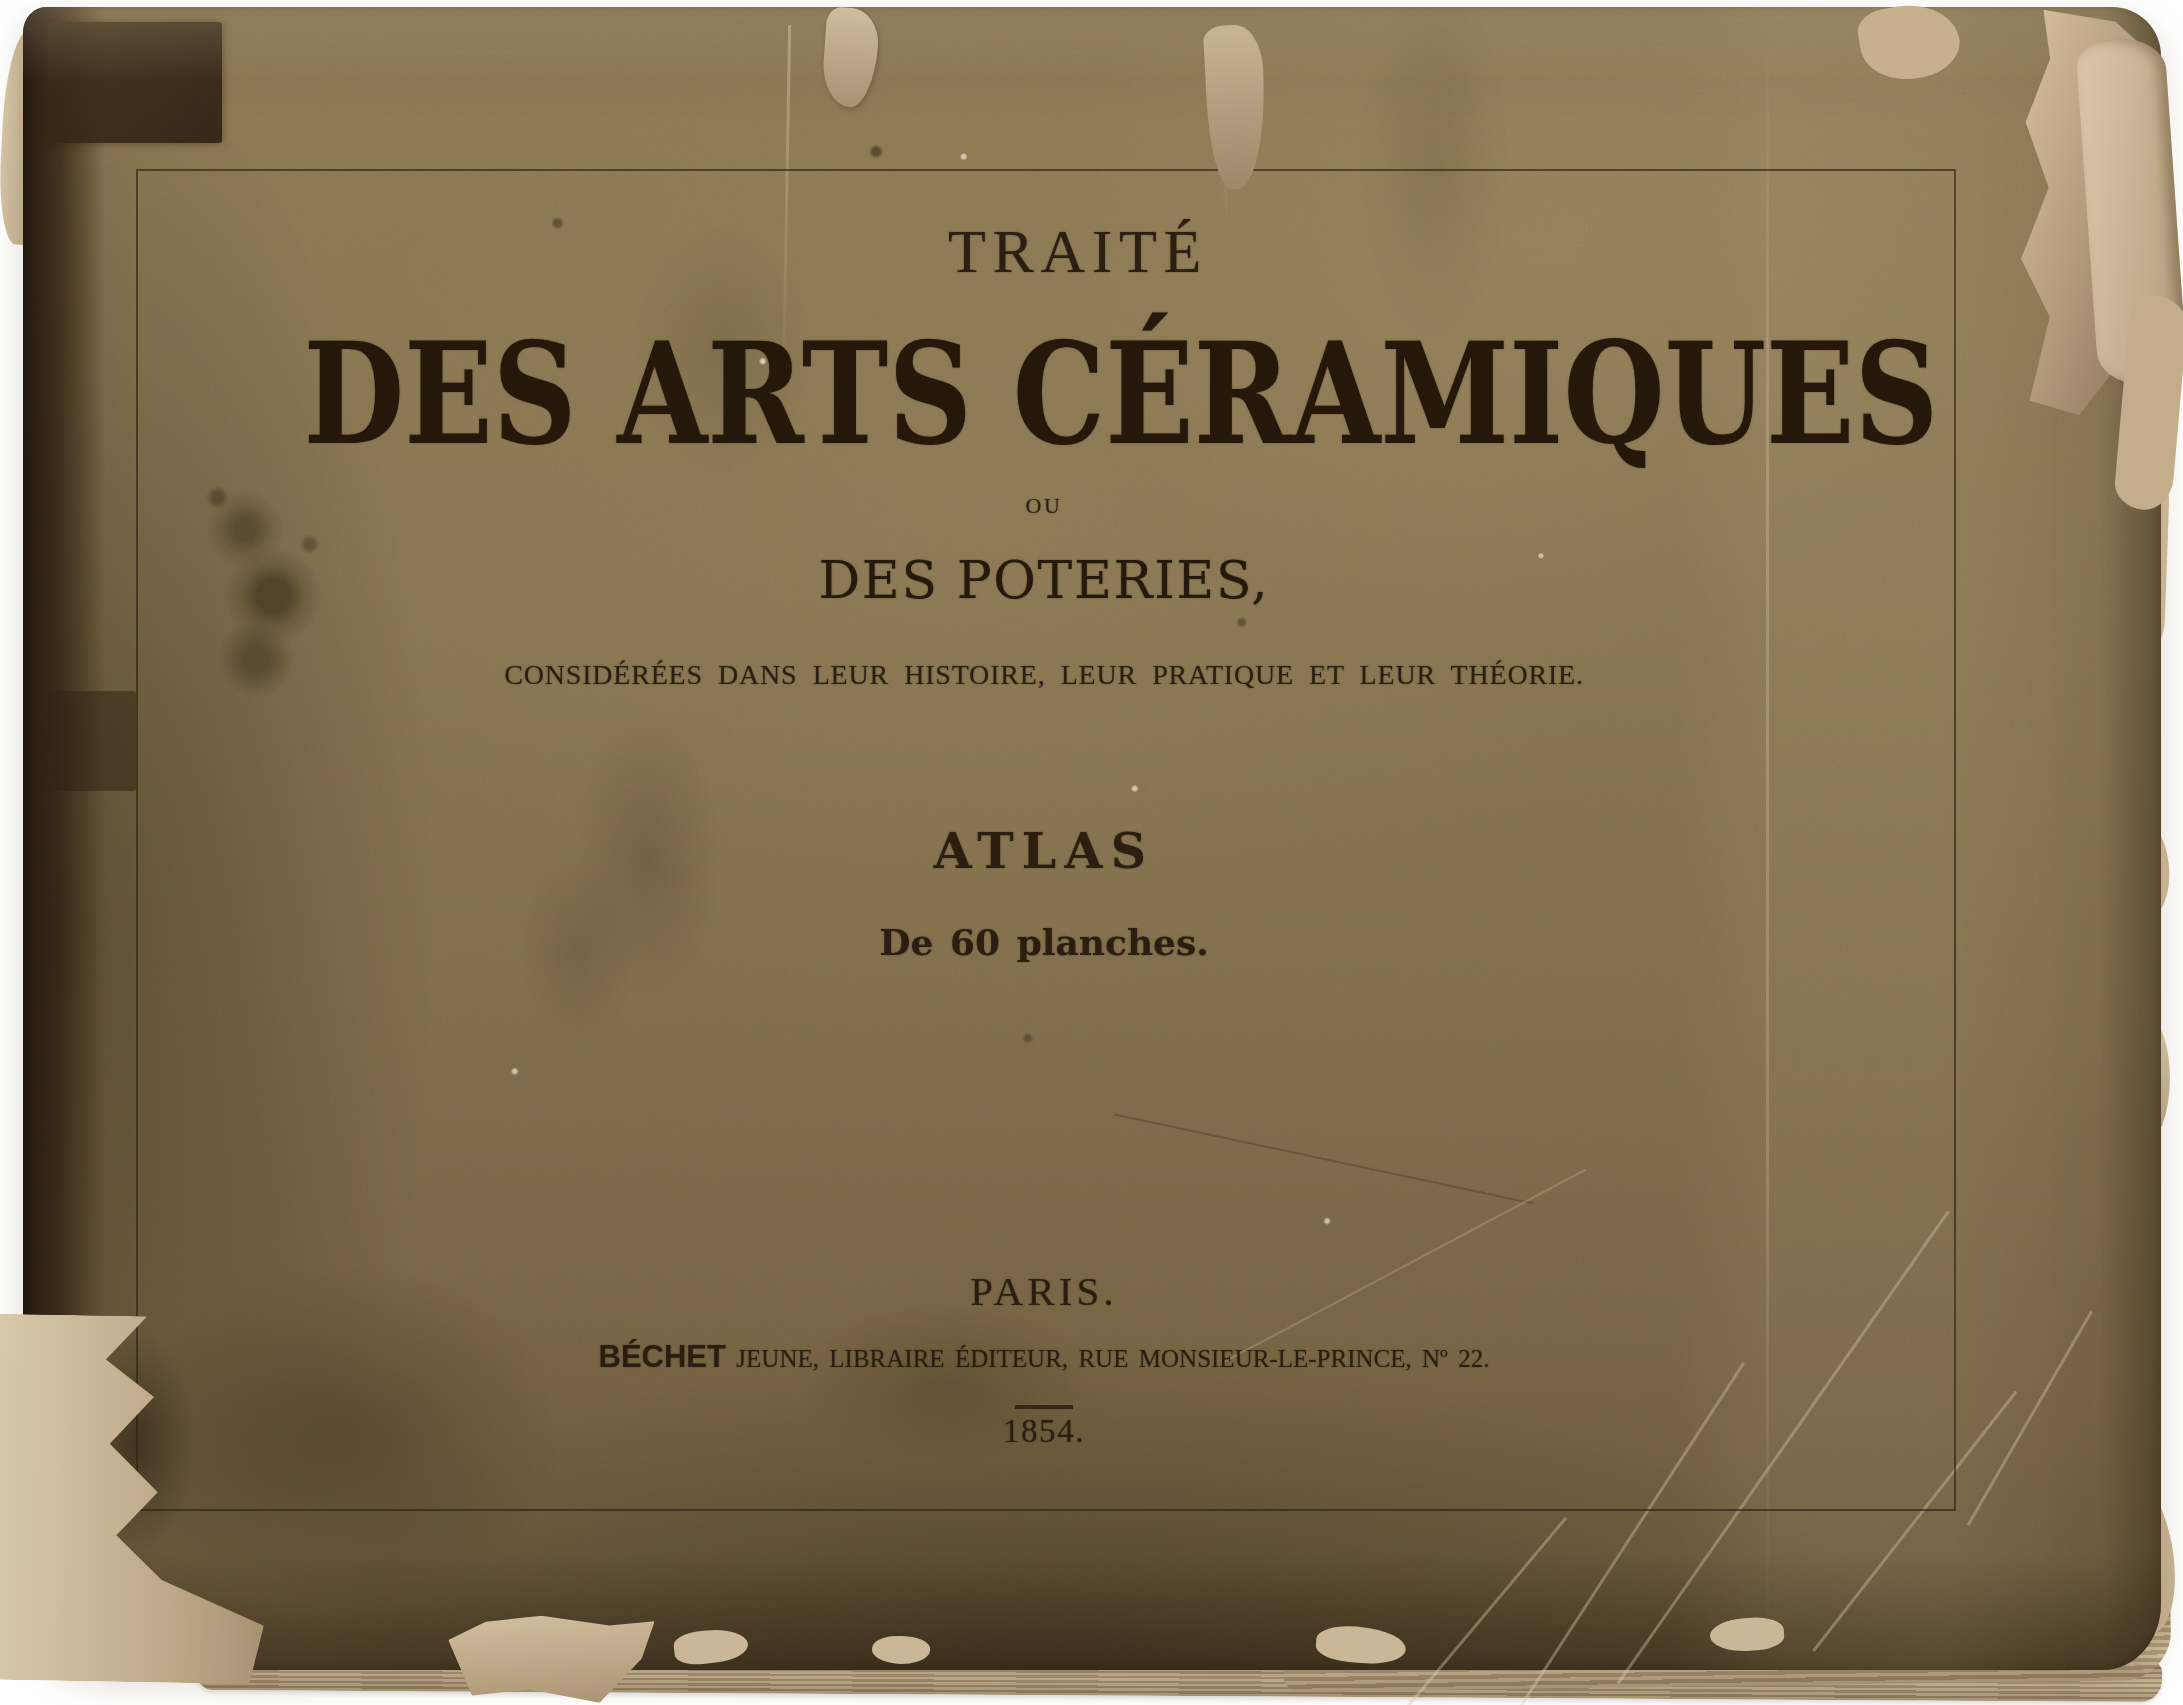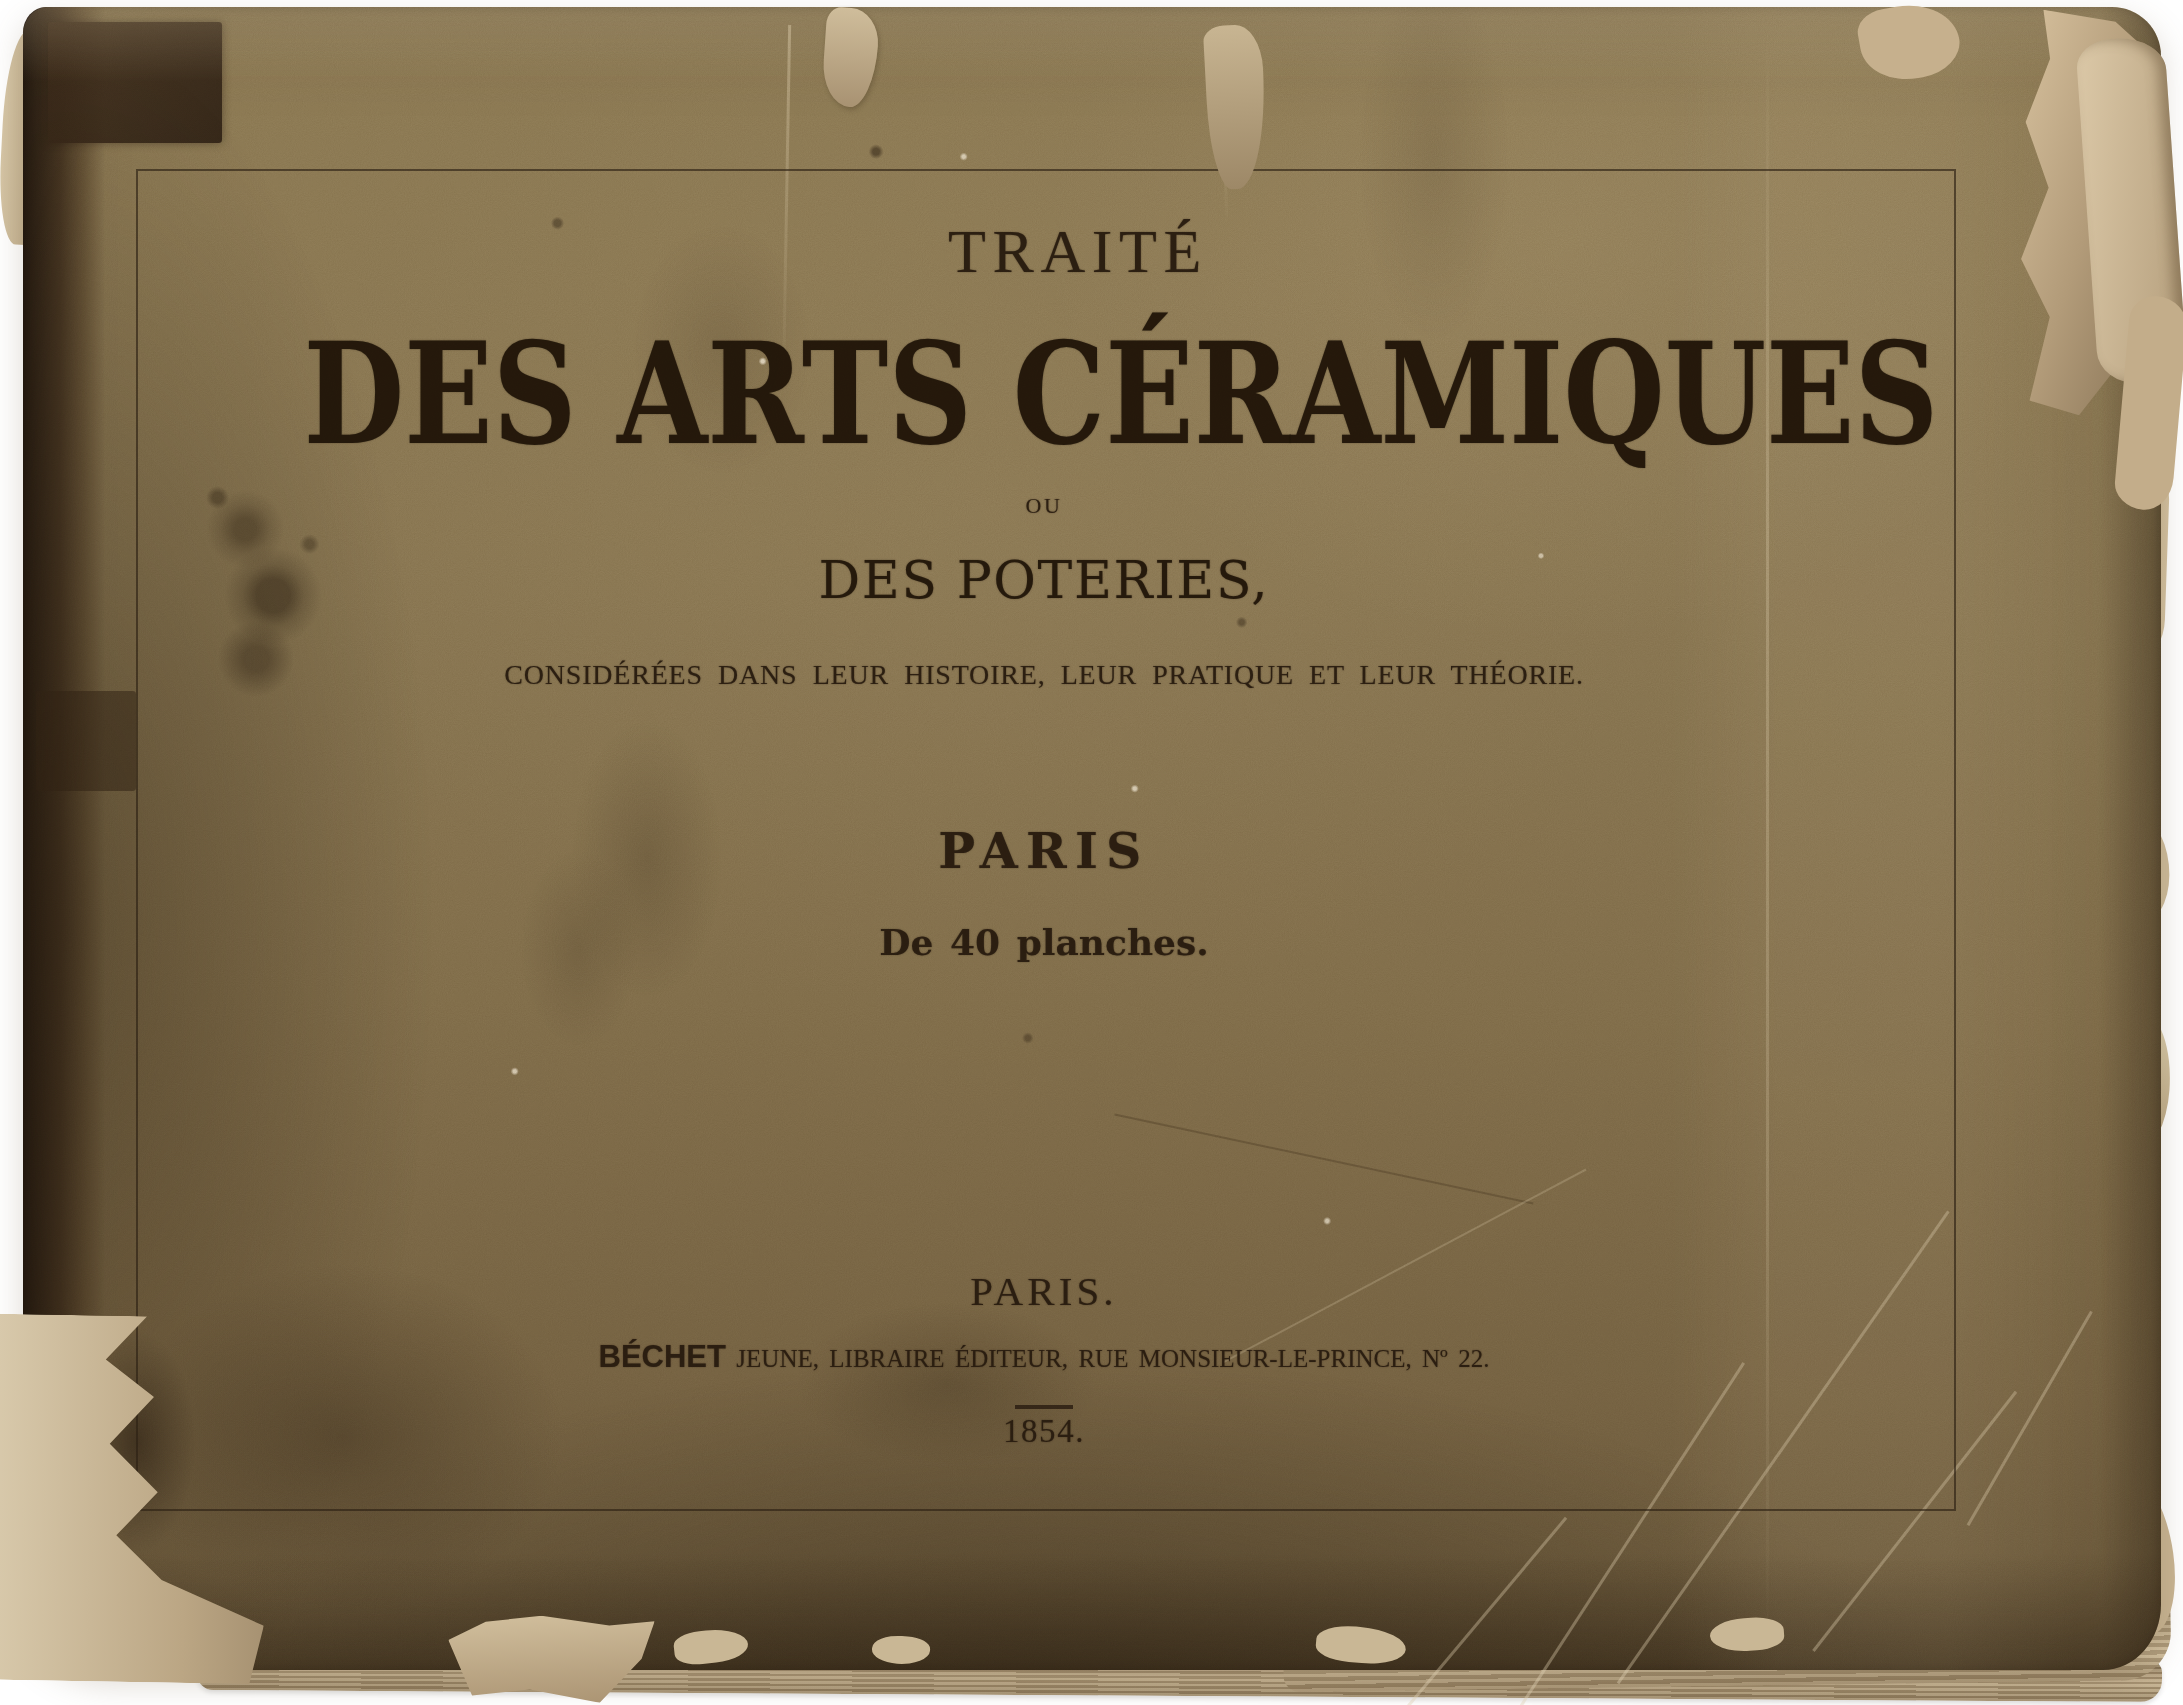--- a/index.html
+++ b/index.html
@@ -184,22 +184,22 @@
     <div class="scratch sc6"></div>
 
     <div class="frame"></div>
 
     <div class="titleblock">
       <div class="line t-kicker">TRAITÉ</div>
       <div class="line t-main"><span class="condense">DES ARTS CÉRAMIQUES</span></div>
       <div class="line t-ou">OU</div>
       <div class="line t-poteries">DES POTERIES,</div>
       <div class="line t-caption">CONSIDÉRÉES DANS LEUR HISTOIRE, LEUR PRATIQUE ET LEUR THÉORIE.</div>
-      <div class="line t-atlas">PARIS</div>
-      <div class="line t-planches">De 40 planches.</div>
+      <div class="line t-atlas">ATLAS</div>
+      <div class="line t-planches">De 60 planches.</div>
       <div class="line t-paris">PARIS.</div>
       <div class="line t-pub"><span class="pub-lead">BÉCHET</span> <span>JEUNE, LIBRAIRE ÉDITEUR, RUE MONSIEUR-LE-PRINCE, Nº 22.</span></div>
       <div class="line t-rule"><span class="rule"></span></div>
       <div class="line t-year">1854.</div>
     </div>
 
     <svg class="grain" xmlns="http://www.w3.org/2000/svg" viewBox="0 0 2600 2022" width="2138" height="1663">
       <filter id="paperNoise">
         <feTurbulence type="fractalNoise" baseFrequency="0.8" numOctaves="2" stitchTiles="stitch"></feTurbulence>
         <feColorMatrix type="matrix" values="0 0 0 0 0.55  0 0 0 0 0.47  0 0 0 0 0.33  0.4 0.4 0.4 0 0"></feColorMatrix>

